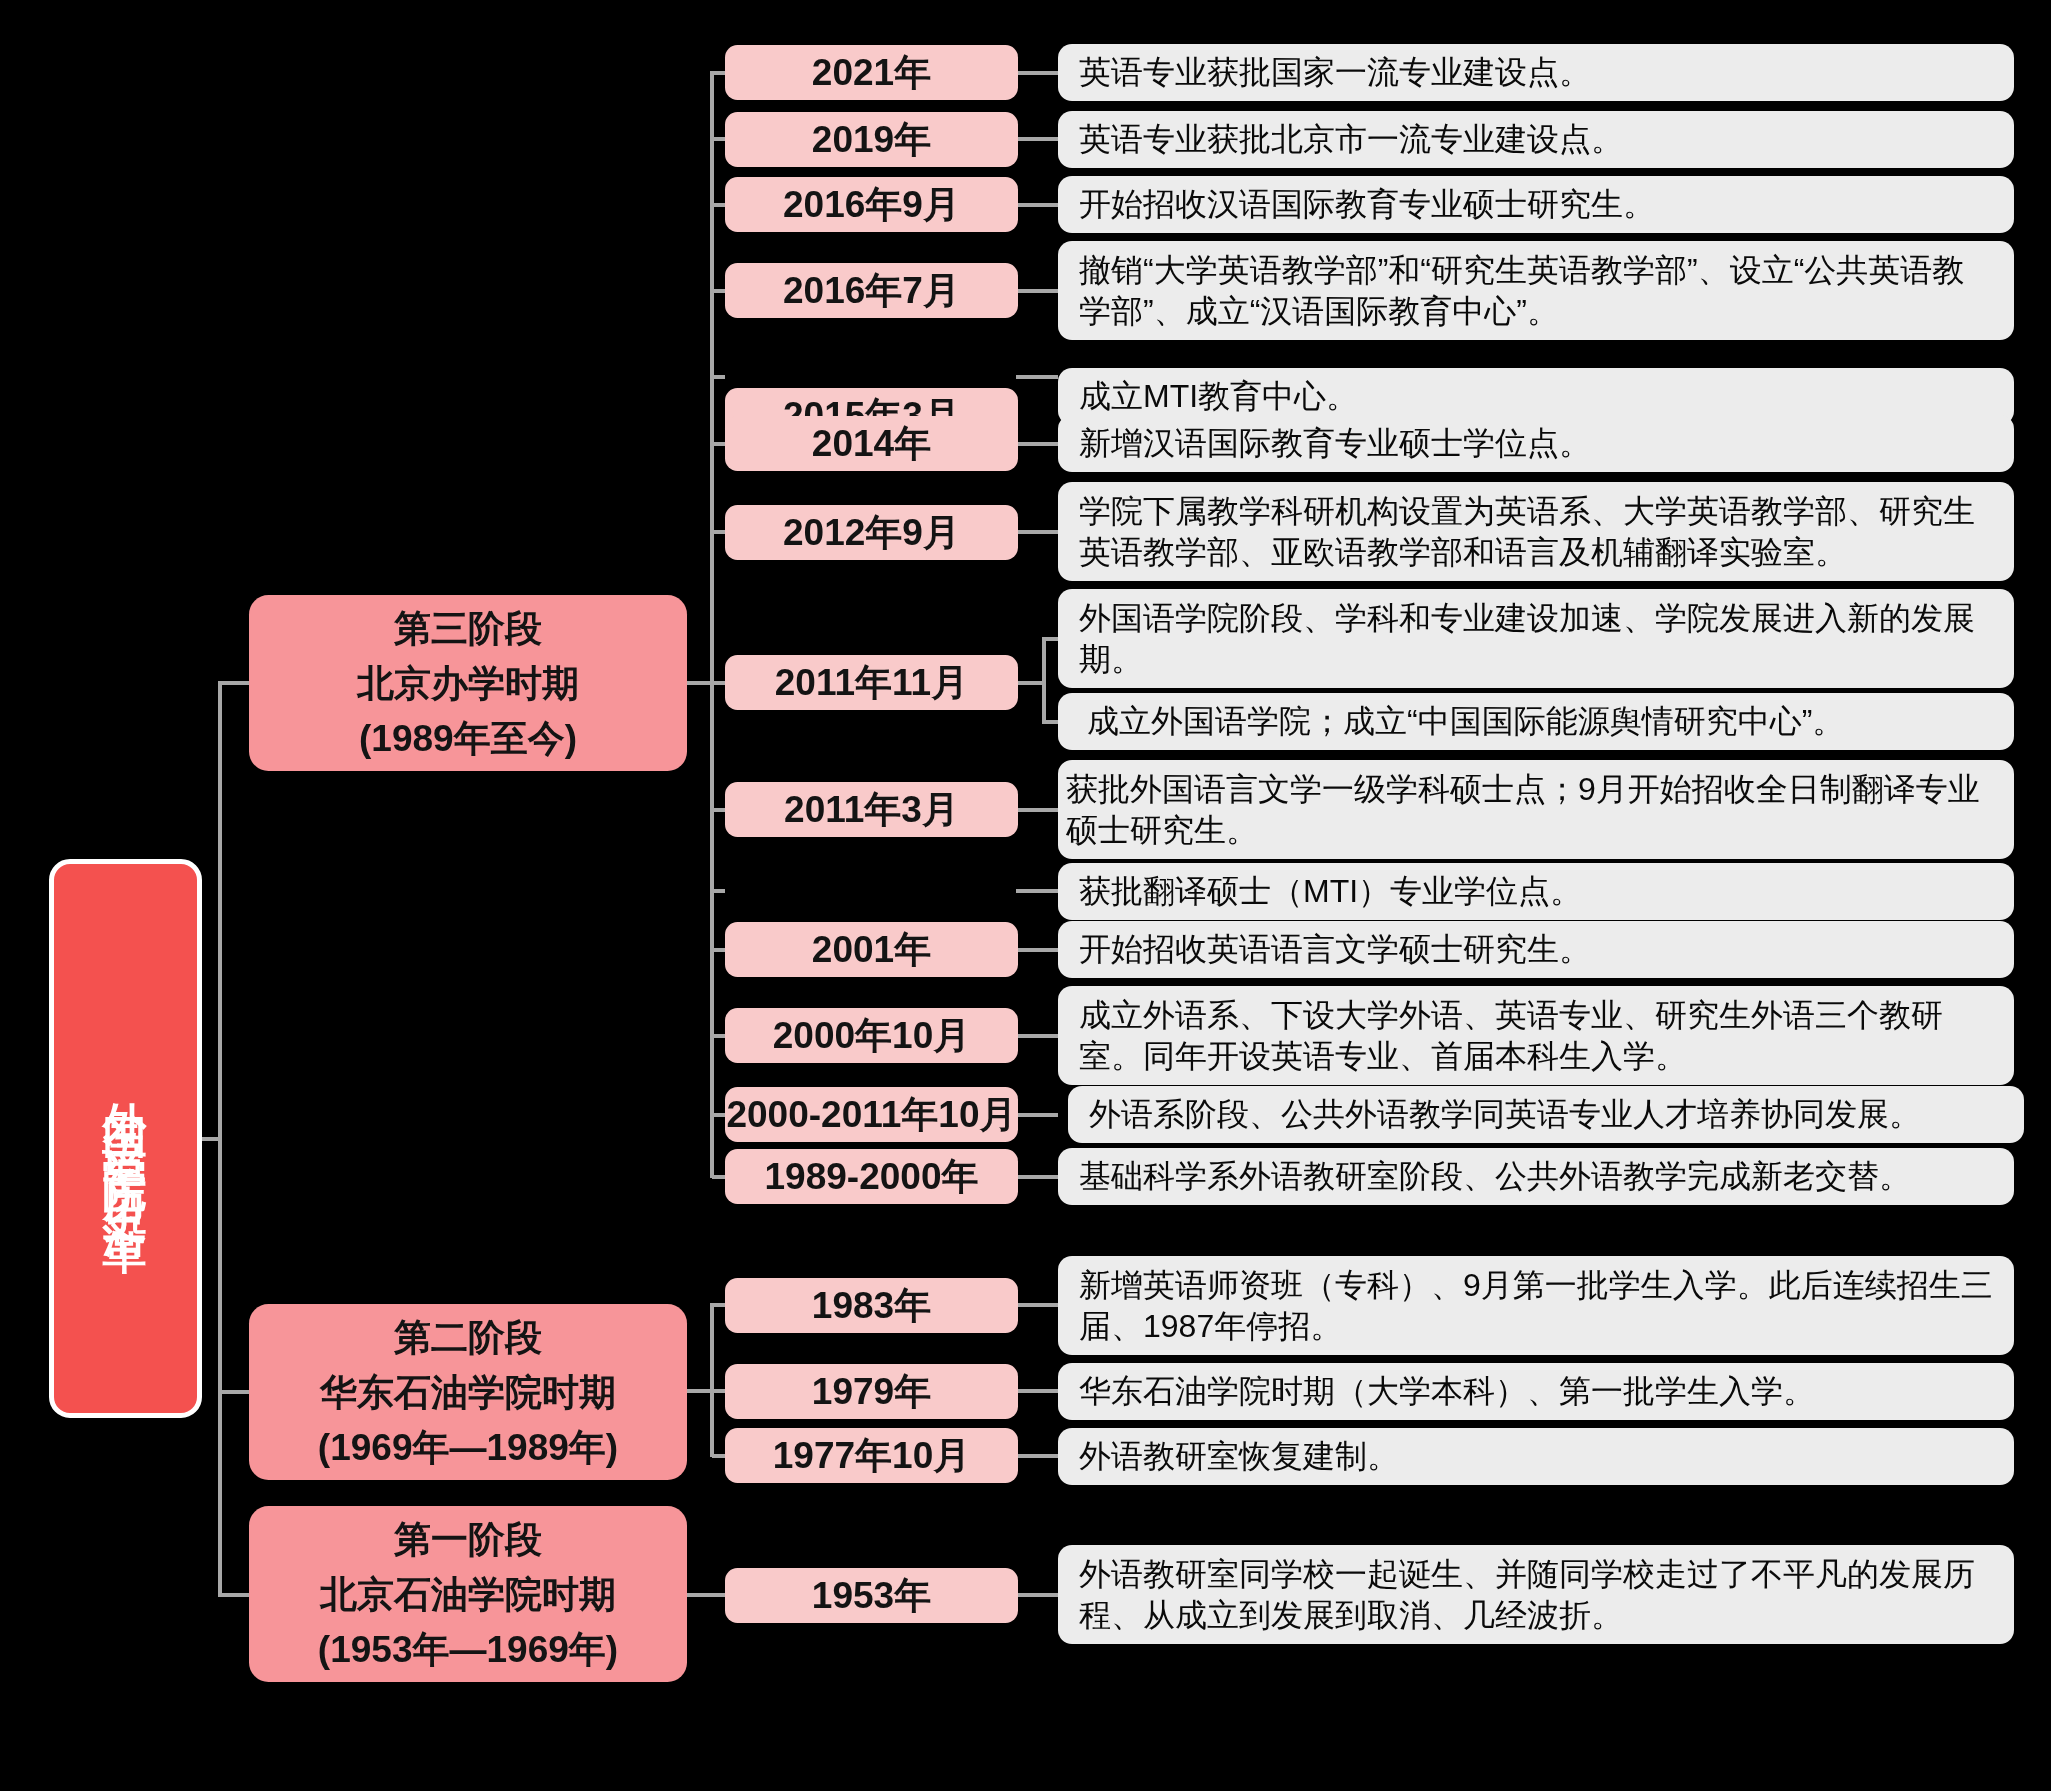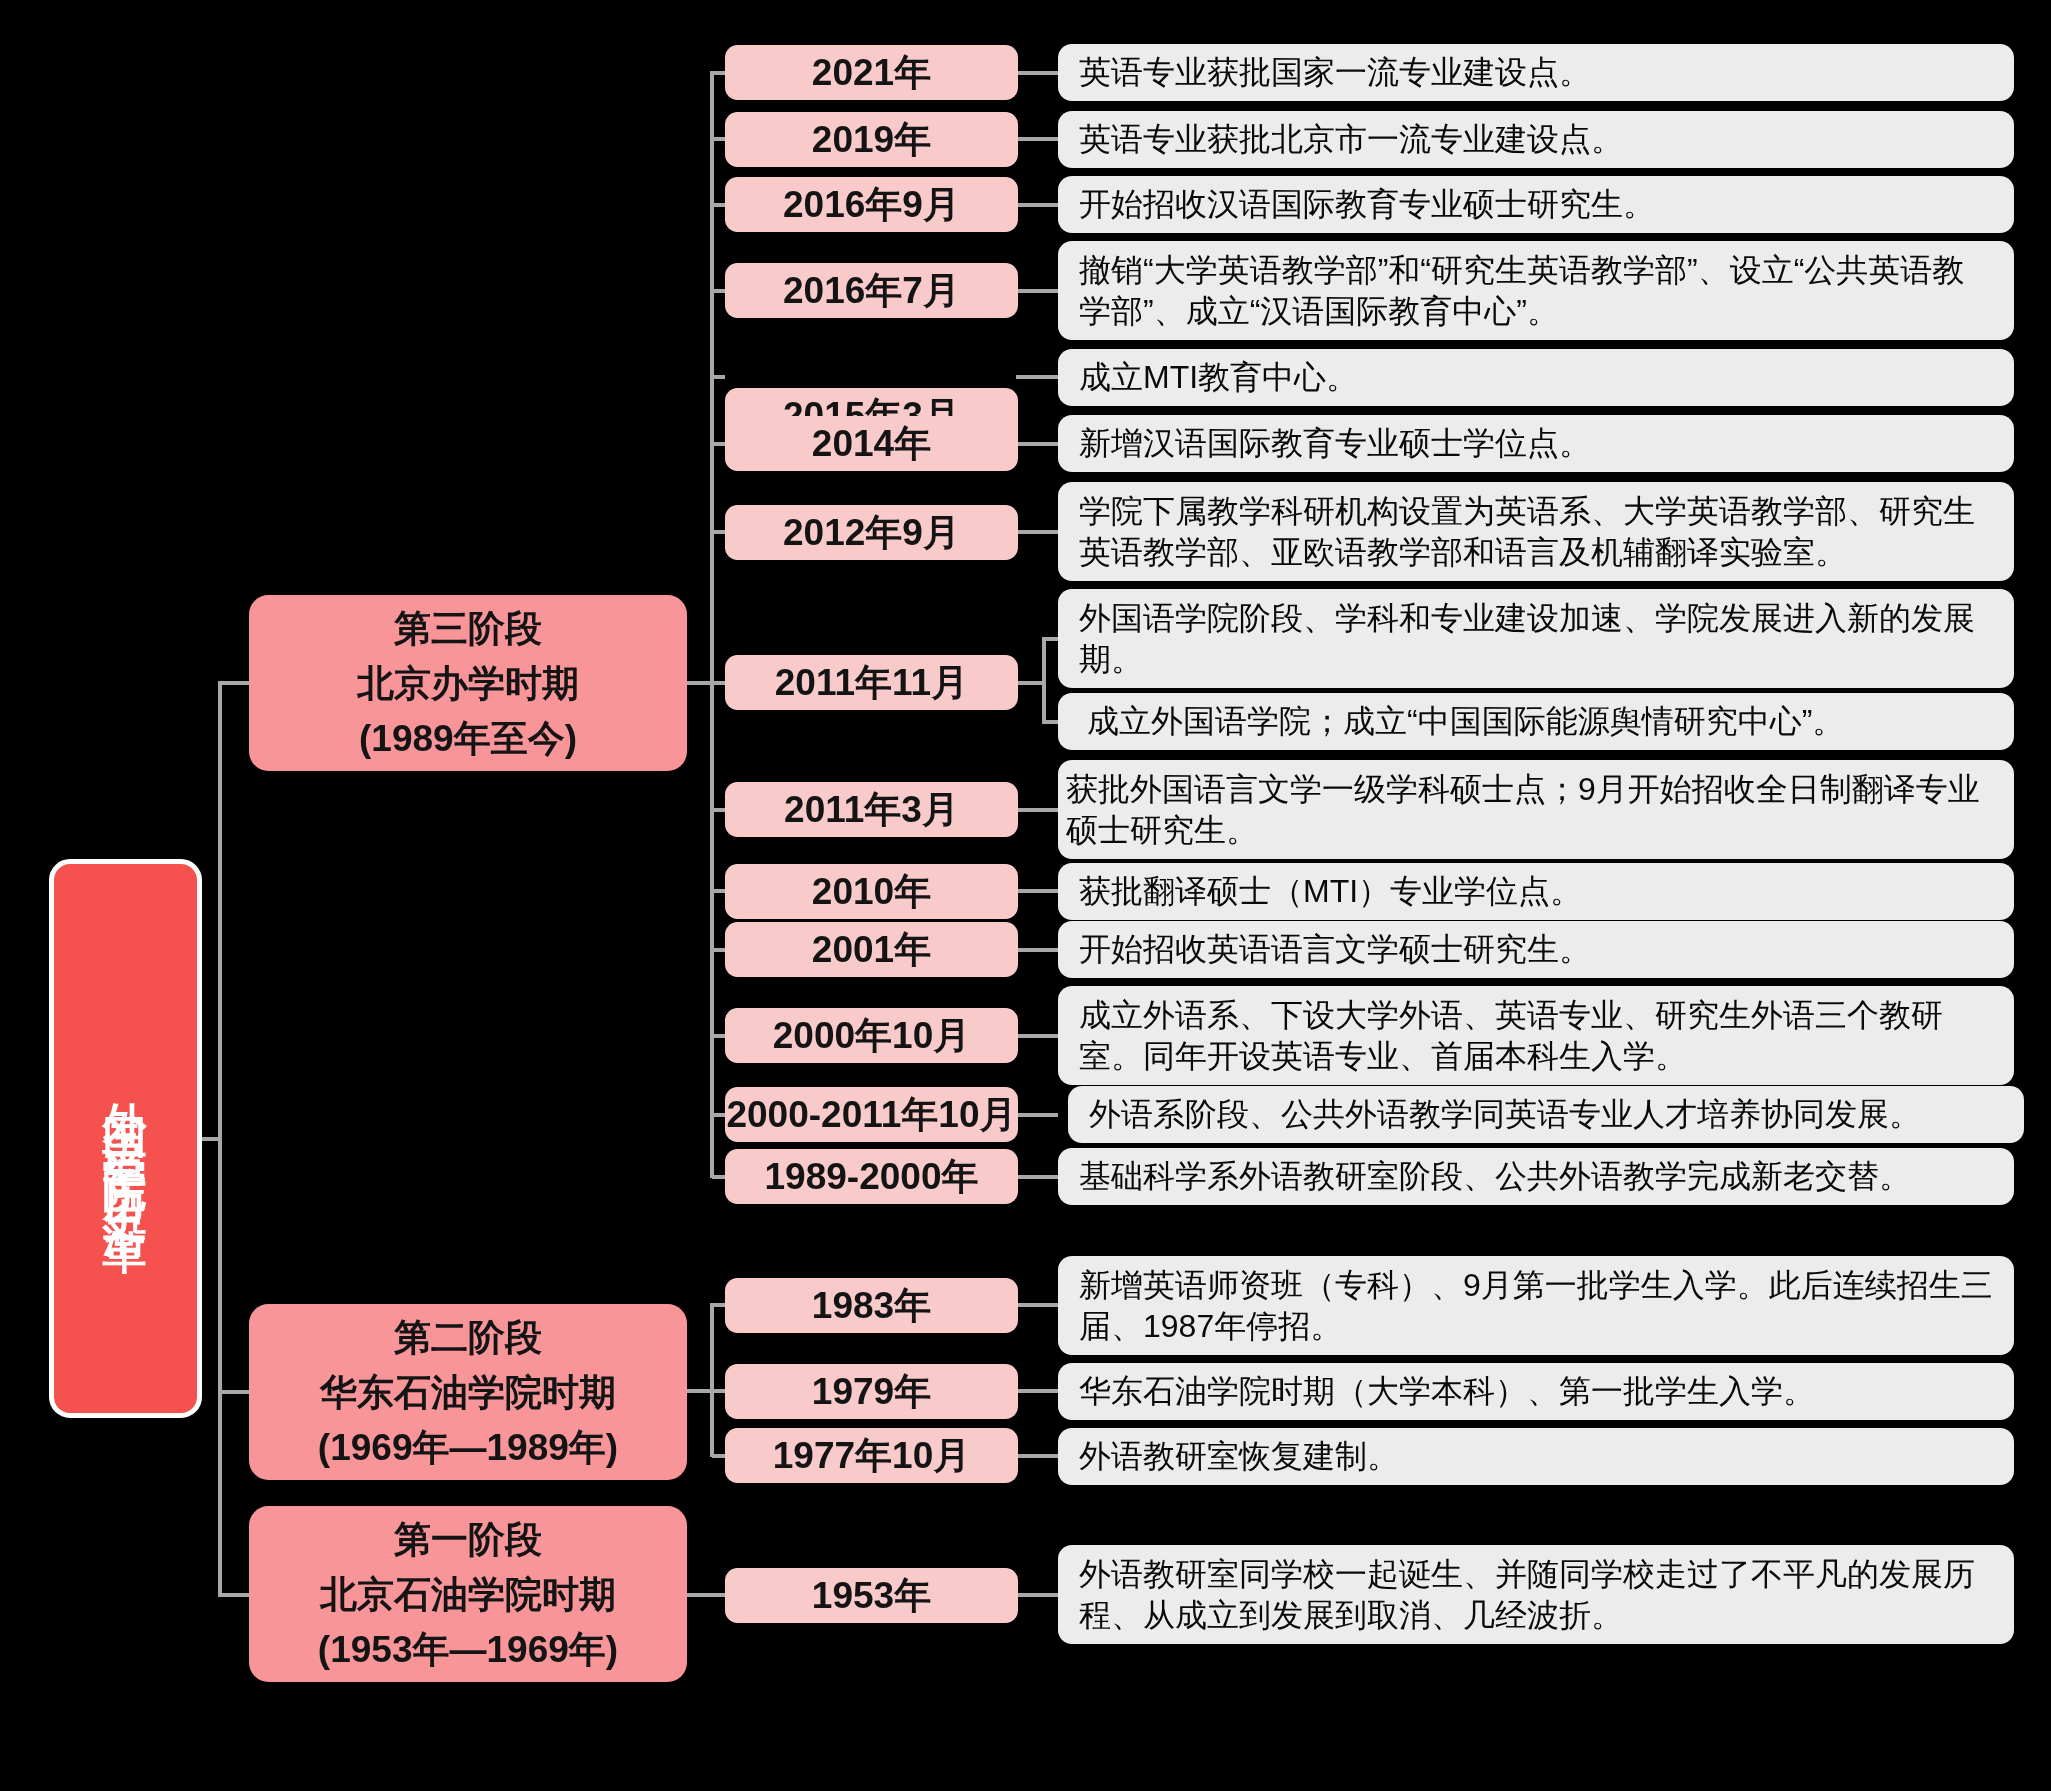--- a/index.html
+++ b/index.html
@@ -115,35 +115,34 @@
 
   <div class="year" style="top:45px;">2021年</div>
   <div class="year" style="top:112px;">2019年</div>
   <div class="year" style="top:177px;">2016年9月</div>
   <div class="year" style="top:263px;">2016年7月</div>
   <div class="year" style="top:349px;margin-top:39px;">2015年3月</div>
   <div class="year" style="top:416px;">2014年</div>
   <div class="year" style="top:505px;">2012年9月</div>
   <div class="year" style="top:655px;">2011年11月</div>
   <div class="year" style="top:782px;">2011年3月</div>
-  <div class="year" style="top:864px;">2010年</div>
   <div class="year" style="top:922px;">2001年</div>
   <div class="year" style="top:1008px;">2000年10月</div>
   <div class="year" style="top:1087px;">2000-2011年10月</div>
   <div class="year" style="top:1149px;">1989-2000年</div>
   <div class="year" style="top:1278px;">1983年</div>
   <div class="year" style="top:1364px;">1979年</div>
   <div class="year" style="top:1428px;">1977年10月</div>
   <div class="year" style="top:1568px;">1953年</div>
 
   <div class="desc h64" style="top:44px;">英语专业获批国家一流专业建设点。</div>
   <div class="desc h64" style="top:111px;">英语专业获批北京市一流专业建设点。</div>
   <div class="desc h64" style="top:176px;">开始招收汉语国际教育专业硕士研究生。</div>
   <div class="desc h112" style="top:241px;">撤销“大学英语教学部”和“研究生英语教学部”、设立“公共英语教学部”、成立“汉语国际教育中心”。</div>
-  <div class="desc h64" style="top:349px;">成立MTI教育中心。</div>
+  <div class="desc h64" style="top:368px;">成立MTI教育中心。</div>
   <div class="desc h64" style="top:415px;">新增汉语国际教育专业硕士学位点。</div>
   <div class="desc h112" style="top:589px;">外国语学院阶段、学科和专业建设加速、学院发展进入新的发展期。</div>
   <div class="desc h112" style="top:482px;">学院下属教学科研机构设置为英语系、大学英语教学部、研究生英语教学部、亚欧语教学部和语言及机辅翻译实验室。</div>
   <div class="desc h64" style="top:693px;padding-left:29px;">成立外国语学院；成立“中国国际能源舆情研究中心”。</div>
   <div class="desc h112" style="top:760px;padding-left:8px;">获批外国语言文学一级学科硕士点；9月开始招收全日制翻译专业硕士研究生。</div>
   <div class="desc h64" style="top:863px;">获批翻译硕士（MTI）专业学位点。</div>
   <div class="desc h64" style="top:921px;">开始招收英语语言文学硕士研究生。</div>
   <div class="desc h112" style="top:986px;">成立外语系、下设大学外语、英语专业、研究生外语三个教研室。同年开设英语专业、首届本科生入学。</div>
   <div class="desc h64" style="top:1086px;margin-left:10px;">外语系阶段、公共外语教学同英语专业人才培养协同发展。</div>
   <div class="desc h64" style="top:1148px;">基础科学系外语教研室阶段、公共外语教学完成新老交替。</div>

